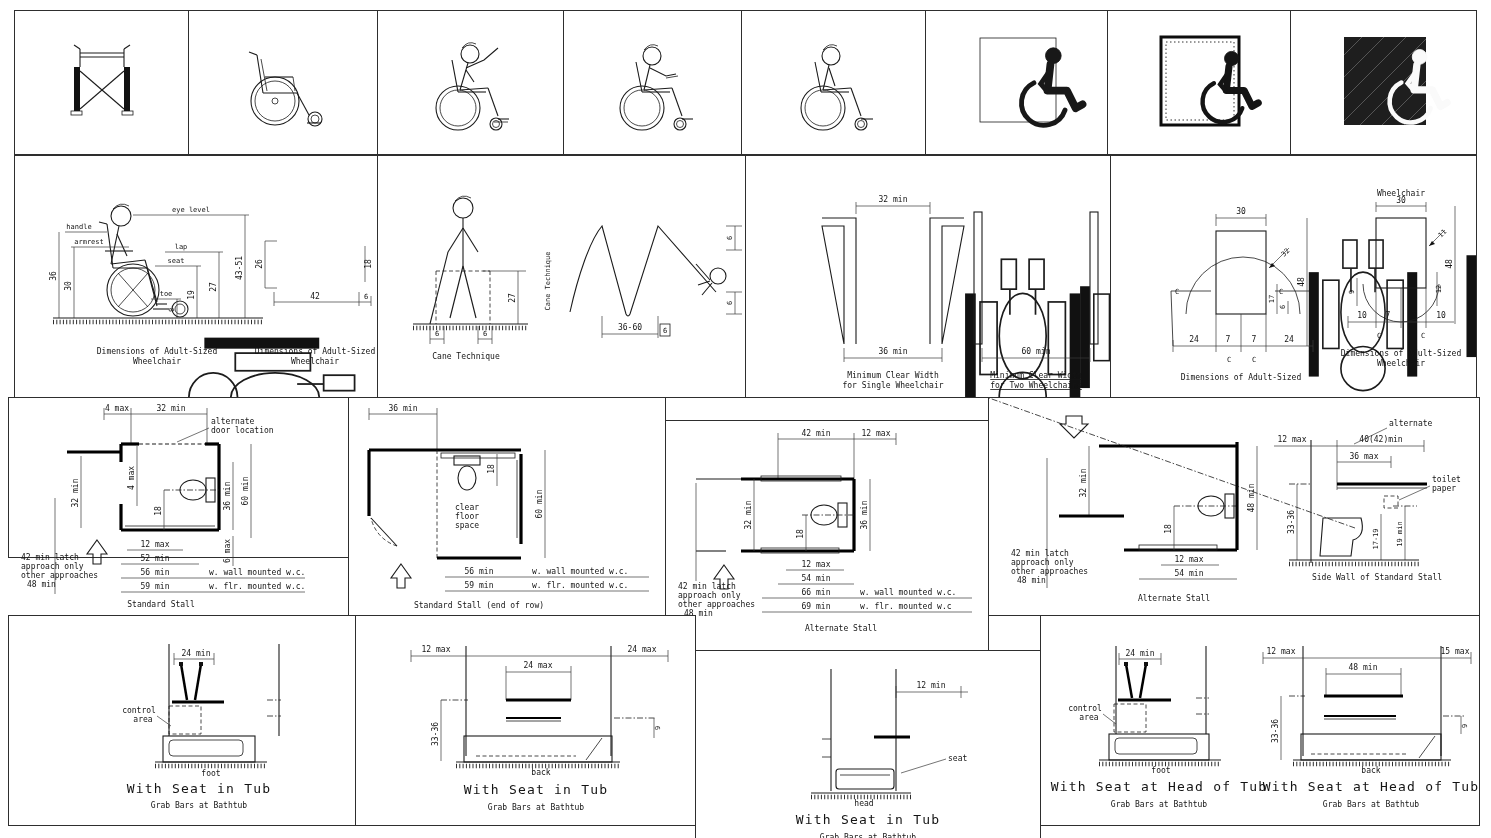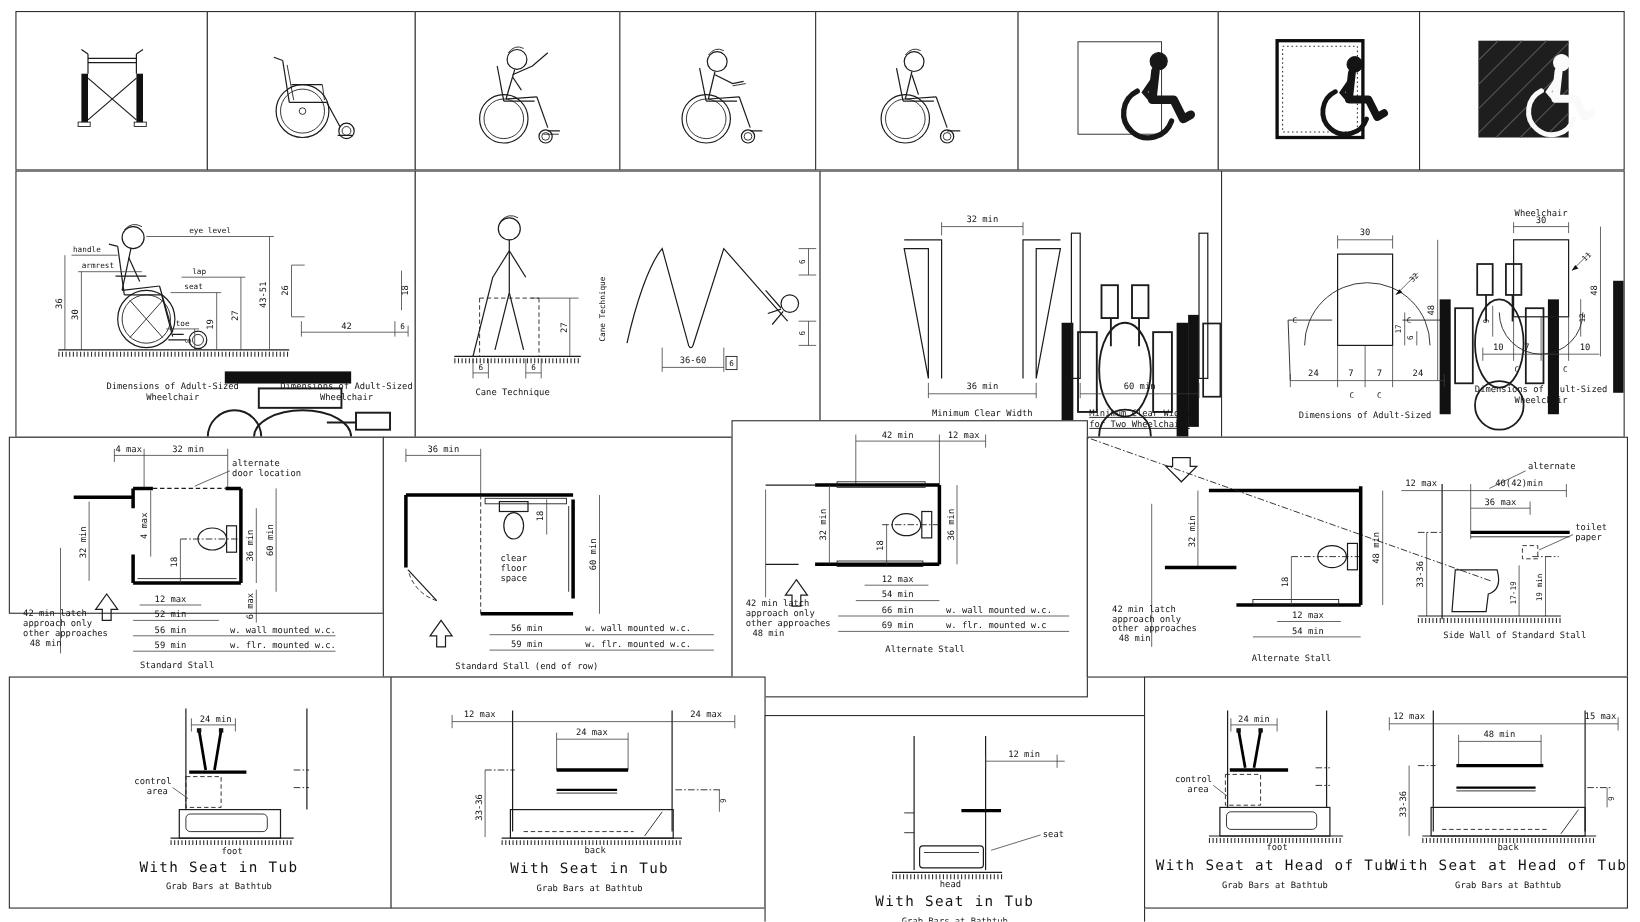--- a/index.html
+++ b/index.html
@@ -496,21 +496,21 @@
       <text x="130" y="176">56 min</text>
       <text x="183" y="176" class="as">w. wall mounted w.c.</text>
       <line x1="96" y1="179" x2="300" y2="179" class="d"></line>
       <text x="130" y="190">59 min</text>
       <text x="183" y="190" class="as">w. flr. mounted w.c.</text>
       <line x1="96" y1="193" x2="300" y2="193" class="d"></line>
       <text x="130" y="210">Standard Stall (end of row)</text>
     </svg>
   </div>
 
-  <div class="cell" style="left:665px;top:382px;width:324px;height:252px">
+  <div class="cell" style="left:665px;top:420px;width:324px;height:252px">
     <svg width="322" height="217" viewBox="0 0 322 217">
       <line x1="112" y1="12" x2="112" y2="58" class="d"></line>
         <line x1="188" y1="12" x2="188" y2="58" class="d"></line>
         <line x1="230" y1="12" x2="230" y2="24" class="d"></line>
       <line x1="112" y1="18" x2="230" y2="18" class="d"></line>
       <text x="150" y="15">42 min</text>
       <text x="210" y="15">12 max</text>
       <line x1="30" y1="58" x2="75" y2="58" class="t"></line>
       <line x1="75" y1="58" x2="188" y2="58" class="w"></line>
       <rect x="95" y="55" width="80" height="5" class="tn"></rect>

